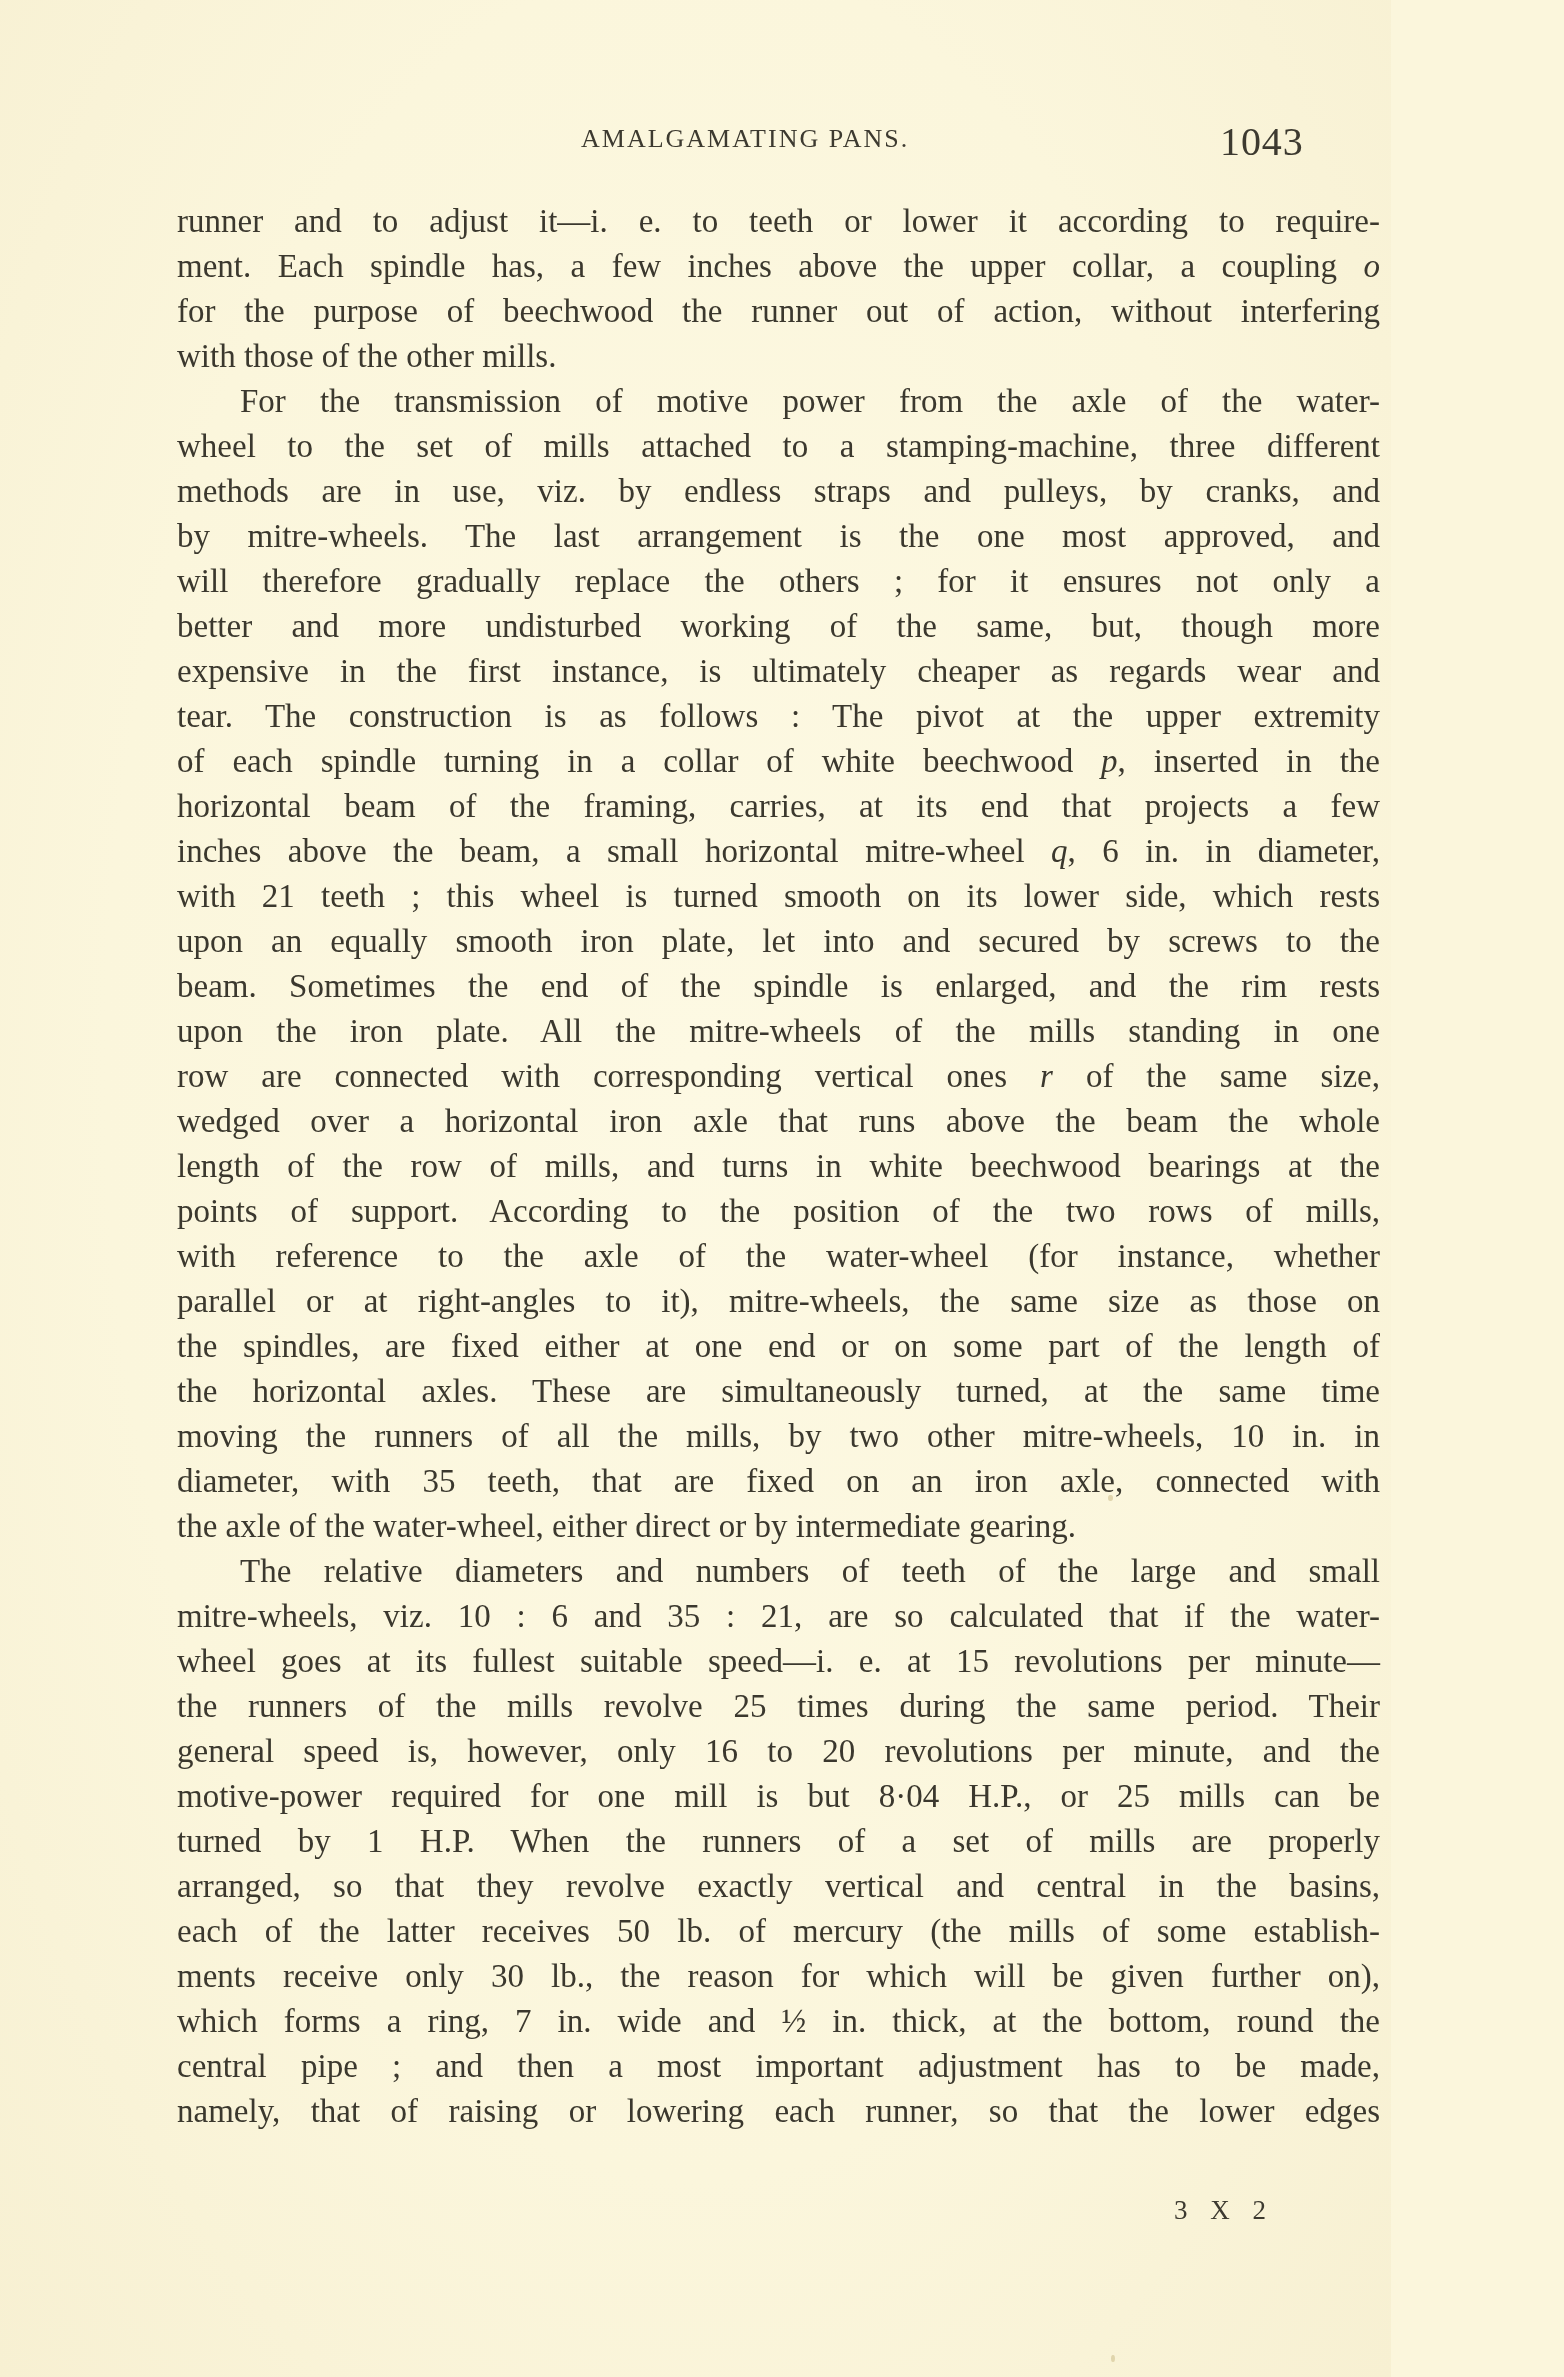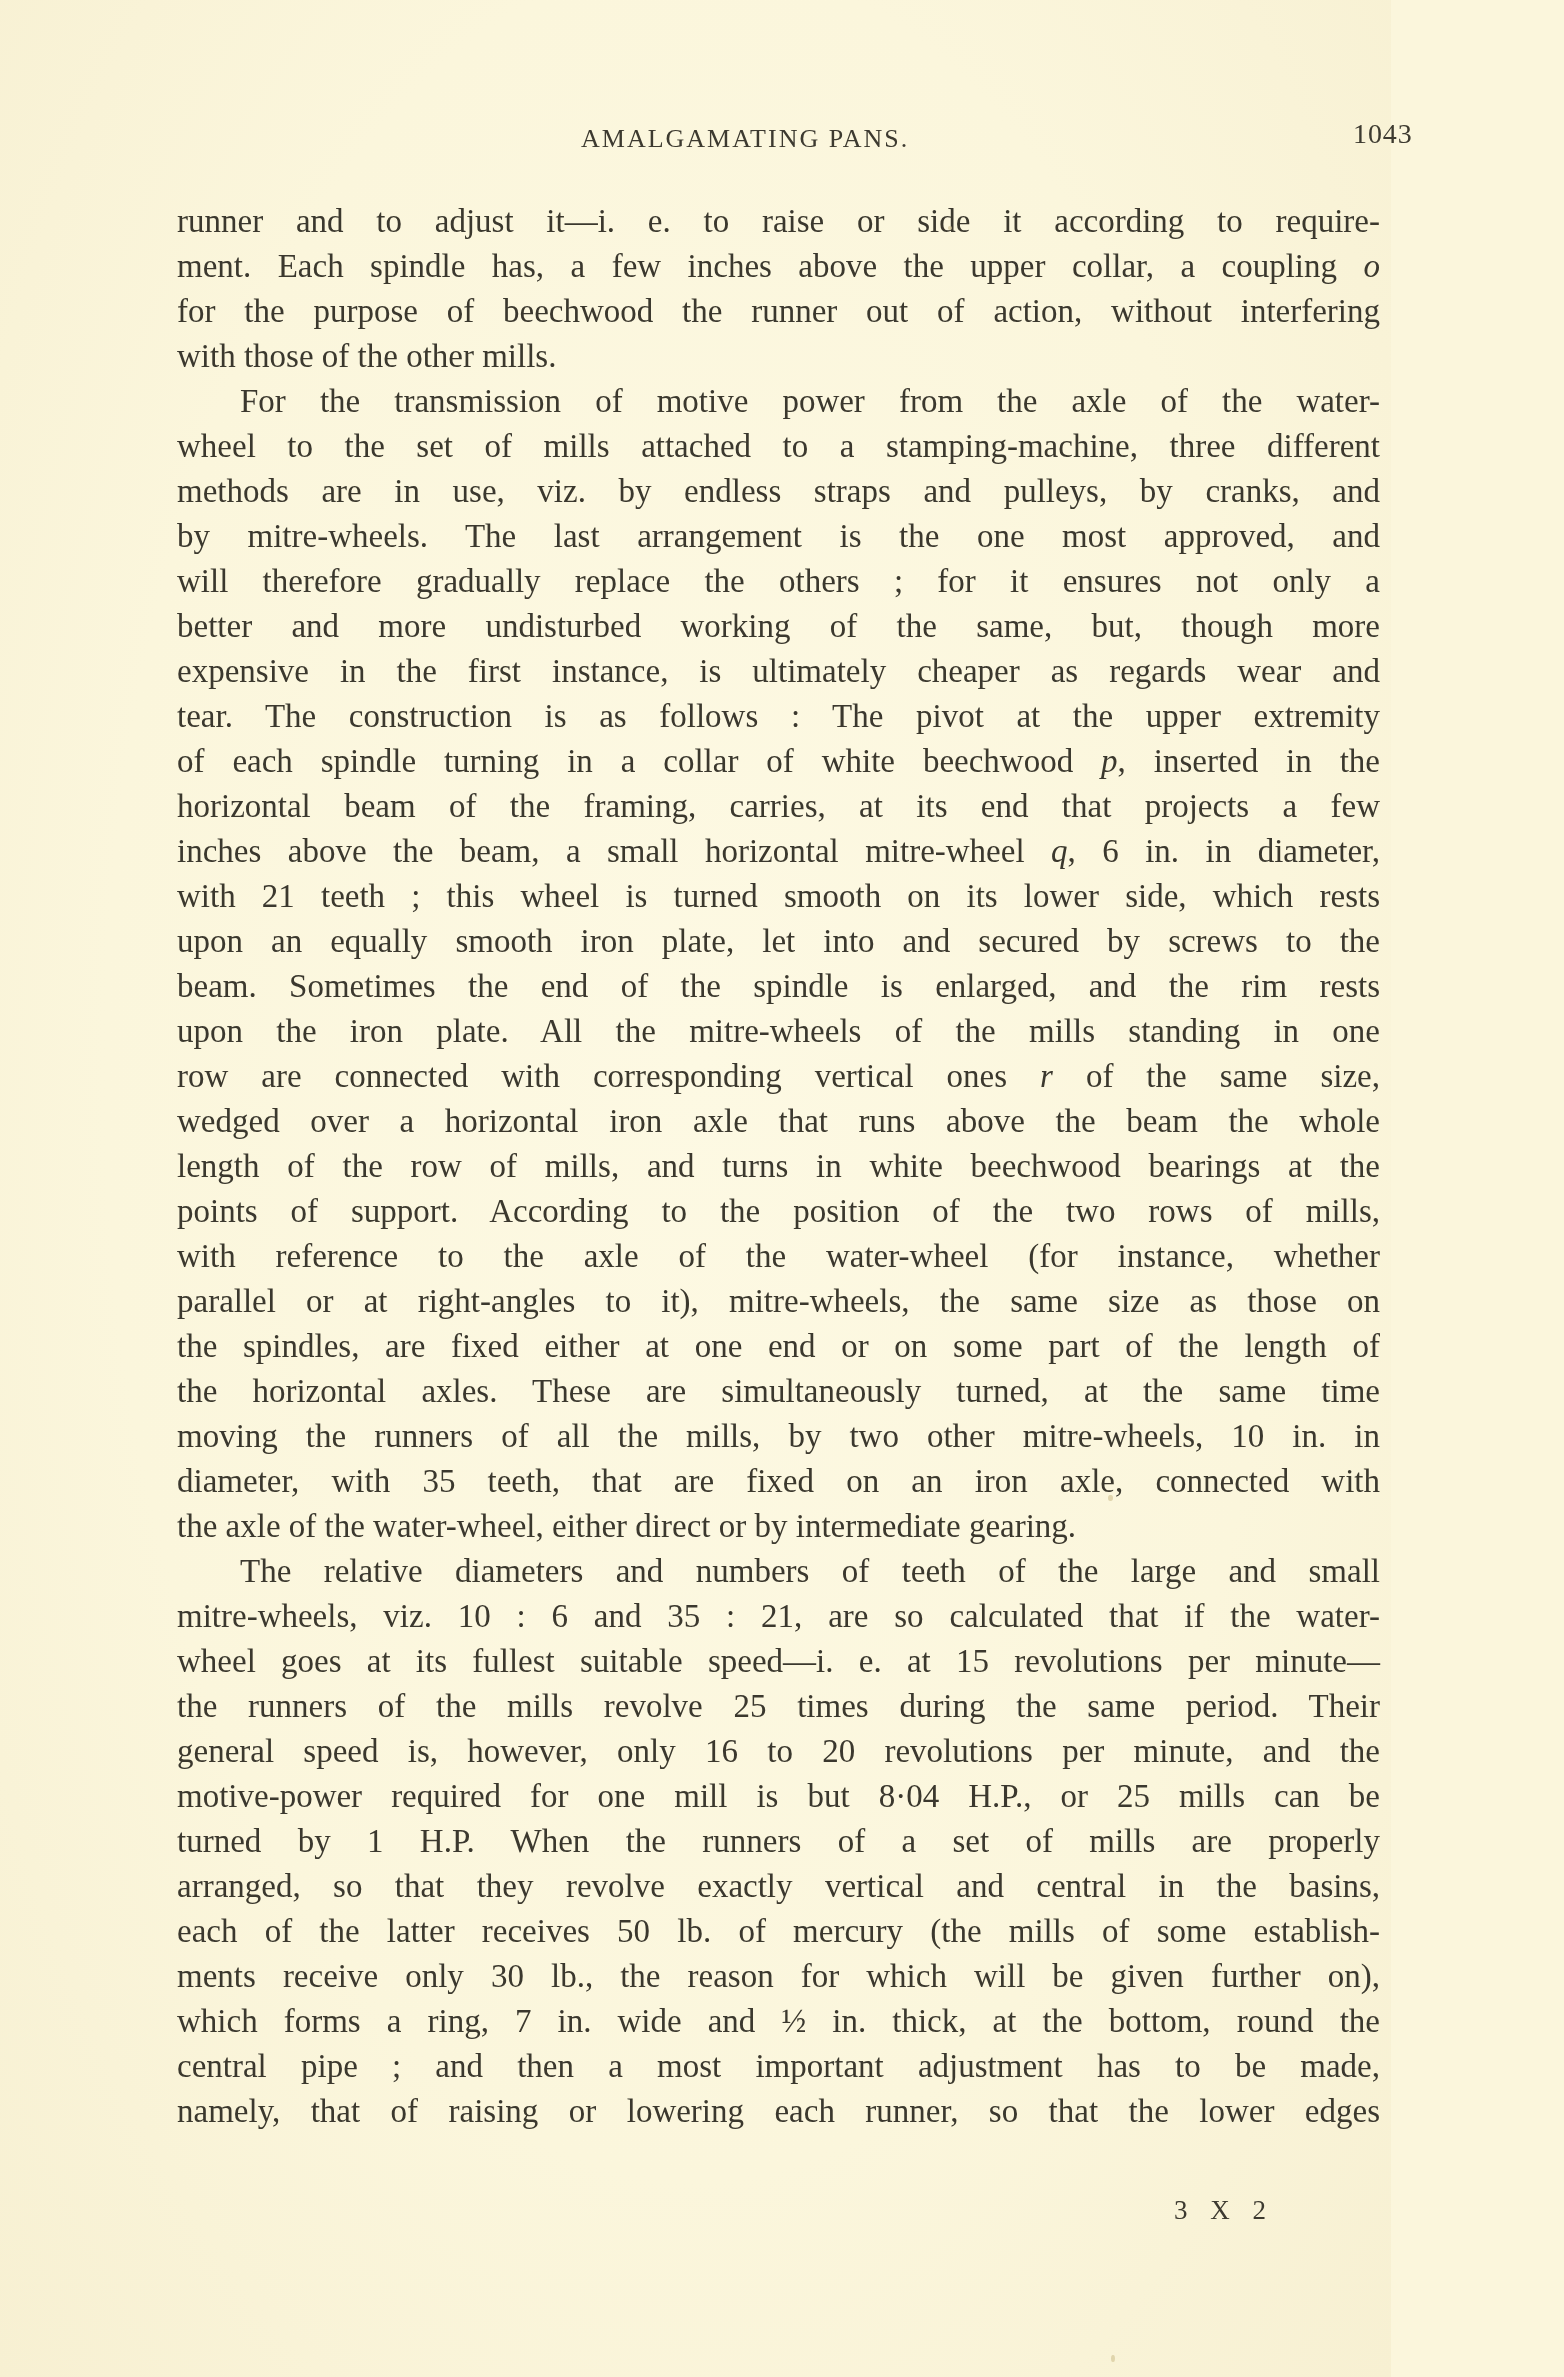--- a/index.html
+++ b/index.html
@@ -27,22 +27,22 @@
     top: 124px;
     left: 581px;
     font-size: 26px;
     letter-spacing: 2px;
     color: #3d3a30;
     white-space: nowrap;
   }
   .page-number {
     position: absolute;
     top: 118px;
-    left: 1353px;
-    font-size: 28px;
+    left: 1220px;
+    font-size: 40px;
     letter-spacing: 0.9px;
     color: #3d3a30;
     white-space: nowrap;
   }
   .body-text {
     position: absolute;
     top: 199px;
     left: 177px;
     width: 1203px;
   }
@@ -83,21 +83,21 @@
 <body>
 
 <div class="page">
 
   <div class="running-head">AMALGAMATING PANS.</div>
   <div class="page-number">1043</div>
 
   <div class="body-text">
 
     <div>
-      <div class="line">runner and to adjust it—i. e. to raise or side it according to require-</div>
+      <div class="line">runner and to adjust it—i. e. to teeth or lower it according to require-</div>
       <div class="line">ment.  Each spindle has, a few inches above the upper collar, a coupling <i>o</i></div>
       <div class="line">for the purpose of beechwood the runner out of action, without interfering</div>
       <div class="line last">with those of the other mills.</div>
     </div>
 
     <div>
       <div class="line indent">For the transmission of motive power from the axle of the water-</div>
       <div class="line">wheel to the set of mills attached to a stamping-machine, three different</div>
       <div class="line">methods are in use, viz. by endless straps and pulleys, by cranks, and</div>
       <div class="line">by mitre-wheels.  The last arrangement is the one most approved, and</div>

